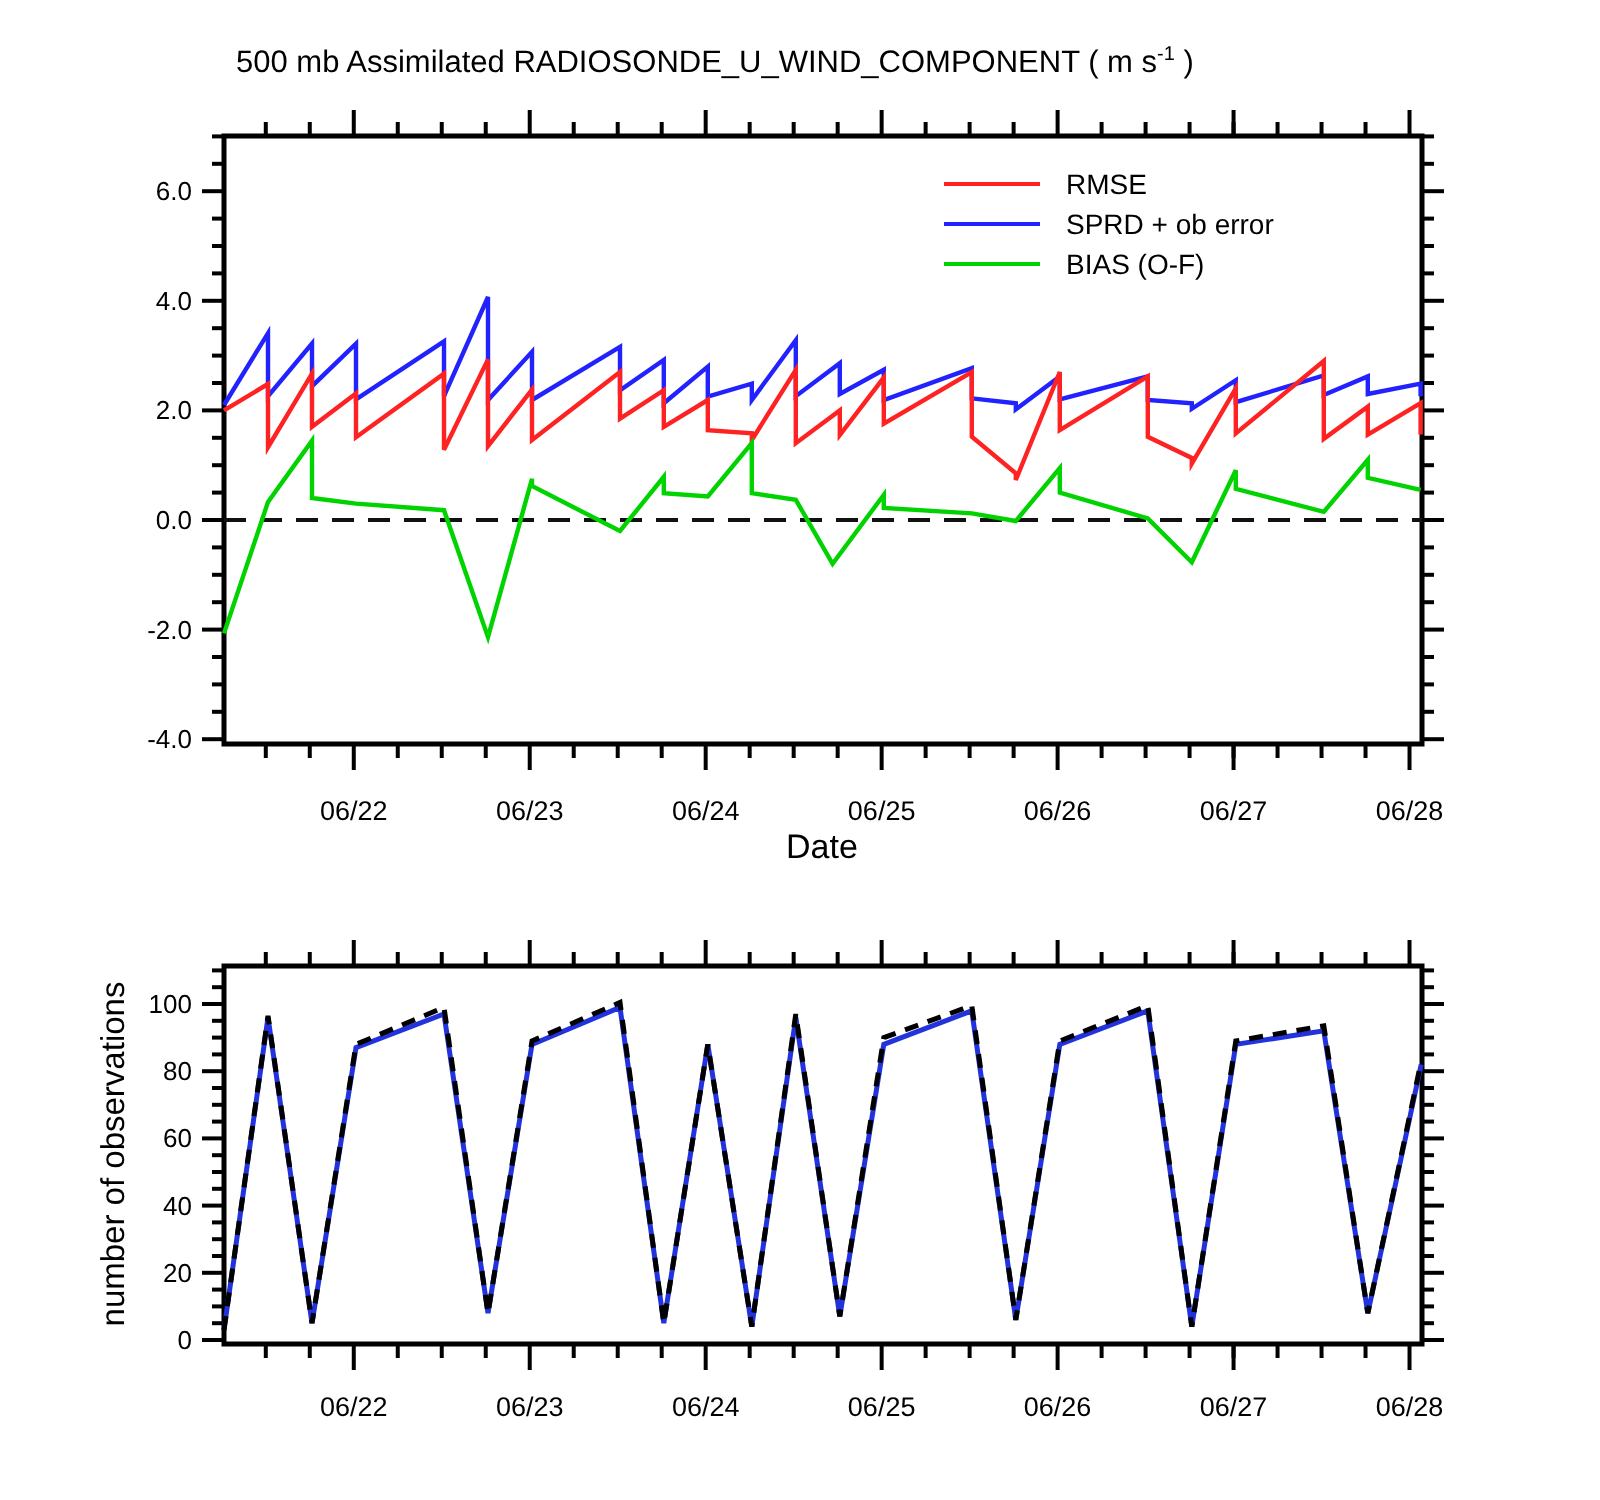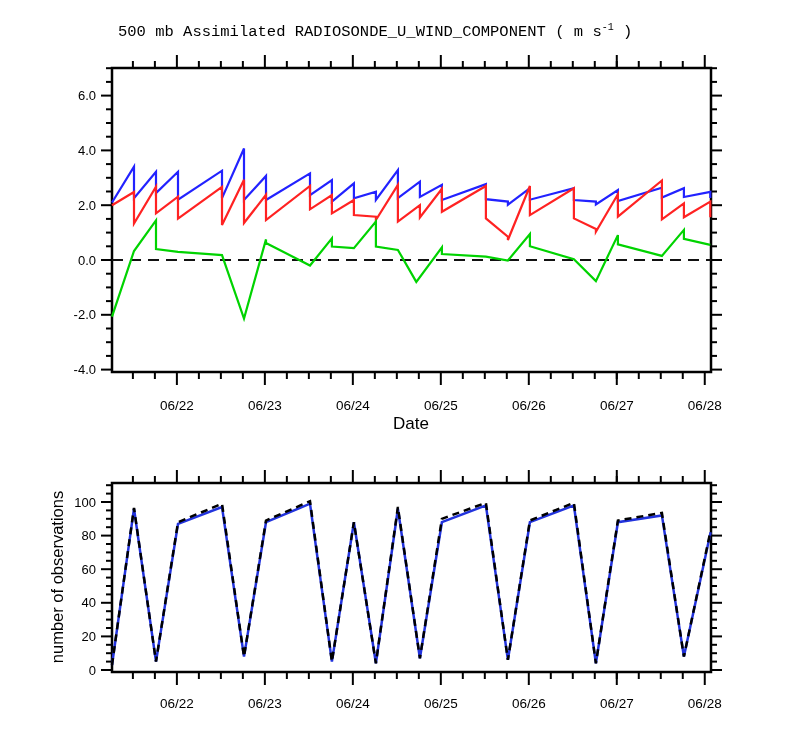--- a/index.html
+++ b/index.html
@@ -1,19 +1,19 @@
 <!DOCTYPE html>
 <html><head>
 <meta charset="utf-8">
 <style>
   html,body{margin:0;padding:0;background:#ffffff;}
   .fig{position:relative;width:800px;height:750px;background:#fff;overflow:hidden;
        font-family:"Liberation Sans","DejaVu Sans",sans-serif;color:#000;}
   .fig svg{position:absolute;left:0;top:0;}
-  .chart-title{position:absolute;left:118px;top:22px;font-size:15.5px;white-space:nowrap;font-family:Liberation Mono, monospace;}
+  .chart-title{position:absolute;left:118px;top:22px;font-size:15.5px;white-space:nowrap;}
   .chart-title .sup{font-size:10px;vertical-align:6px;}
   .legend{position:absolute;left:472px;top:82px;}
   .legend-row{display:flex;align-items:center;height:20px;}
   .legend-line{display:inline-block;width:48px;height:0;border-top:2.2px solid #000;margin-right:13px;}
   .legend-label{font-size:14px;white-space:nowrap;}
   .x-axis-title{position:absolute;left:0;top:414px;width:822px;text-align:center;font-size:17px;}
   .y-axis-title-bottom{position:absolute;left:-52px;top:567px;width:220px;text-align:center;
        font-size:16.5px;transform:rotate(-90deg);transform-origin:110px 10px;white-space:nowrap;}
 </style>
 </head>
@@ -256,16 +256,30 @@
       <line x1="112" y1="493.6" x2="106" y2="493.6" stroke="#000" stroke-width="2"></line>
       <line x1="711" y1="493.6" x2="717" y2="493.6" stroke="#000" stroke-width="2"></line>
       <line x1="112" y1="485.20000000000005" x2="106" y2="485.20000000000005" stroke="#000" stroke-width="2"></line>
       <line x1="711" y1="485.20000000000005" x2="717" y2="485.20000000000005" stroke="#000" stroke-width="2"></line>
       <polyline points="112.0,665.0 134.0,508.7 156.0,661.6 178.0,523.8 222.0,507.0 244.0,656.6 266.0,522.2 310.0,503.7 331.9,661.6 353.9,522.2 375.9,663.3 397.9,508.7 419.9,658.2 441.9,522.2 485.9,505.4 507.9,659.9 529.9,522.2 573.9,505.4 595.9,663.3 617.9,522.2 661.9,515.4 683.9,656.6 710.6,532.2" fill="none" stroke="#2233dd" stroke-width="2.5" stroke-linejoin="miter"></polyline>
       <polyline points="112.0,665.0 134.0,507.9 156.0,661.6 178.0,522.2 222.0,503.7 244.0,656.6 266.0,520.5 310.0,501.2 331.9,661.6 353.9,522.2 375.9,663.3 397.9,507.0 419.9,658.2 441.9,518.8 485.9,502.8 507.9,659.9 529.9,520.5 573.9,502.8 595.9,663.3 617.9,520.5 661.9,512.9 683.9,656.6 710.6,530.6" fill="none" stroke="#000000" stroke-width="2.5" stroke-linejoin="miter" stroke-dasharray="7,5"></polyline>
     </svg>
 
   <div class="chart-title"><span>500 mb Assimilated RADIOSONDE_U_WIND_COMPONENT ( m s</span><span class="sup">-1</span><span> )</span></div>
 
+  <div class="legend">
+    <div class="legend-row">
+      <span class="legend-line" style="border-top-color: rgb(255, 34, 34);"></span>
+      <span class="legend-label">RMSE</span>
+    </div>
+    <div class="legend-row">
+      <span class="legend-line" style="border-top-color: rgb(34, 34, 255);"></span>
+      <span class="legend-label">SPRD + ob error</span>
+    </div>
+    <div class="legend-row">
+      <span class="legend-line" style="border-top-color: rgb(0, 211, 0);"></span>
+      <span class="legend-label">BIAS (O-F)</span>
+    </div>
+  </div>
 
   <div class="x-axis-title">Date</div>
   <div class="y-axis-title-bottom">number of observations</div>
 </div>
 
 </body></html>

